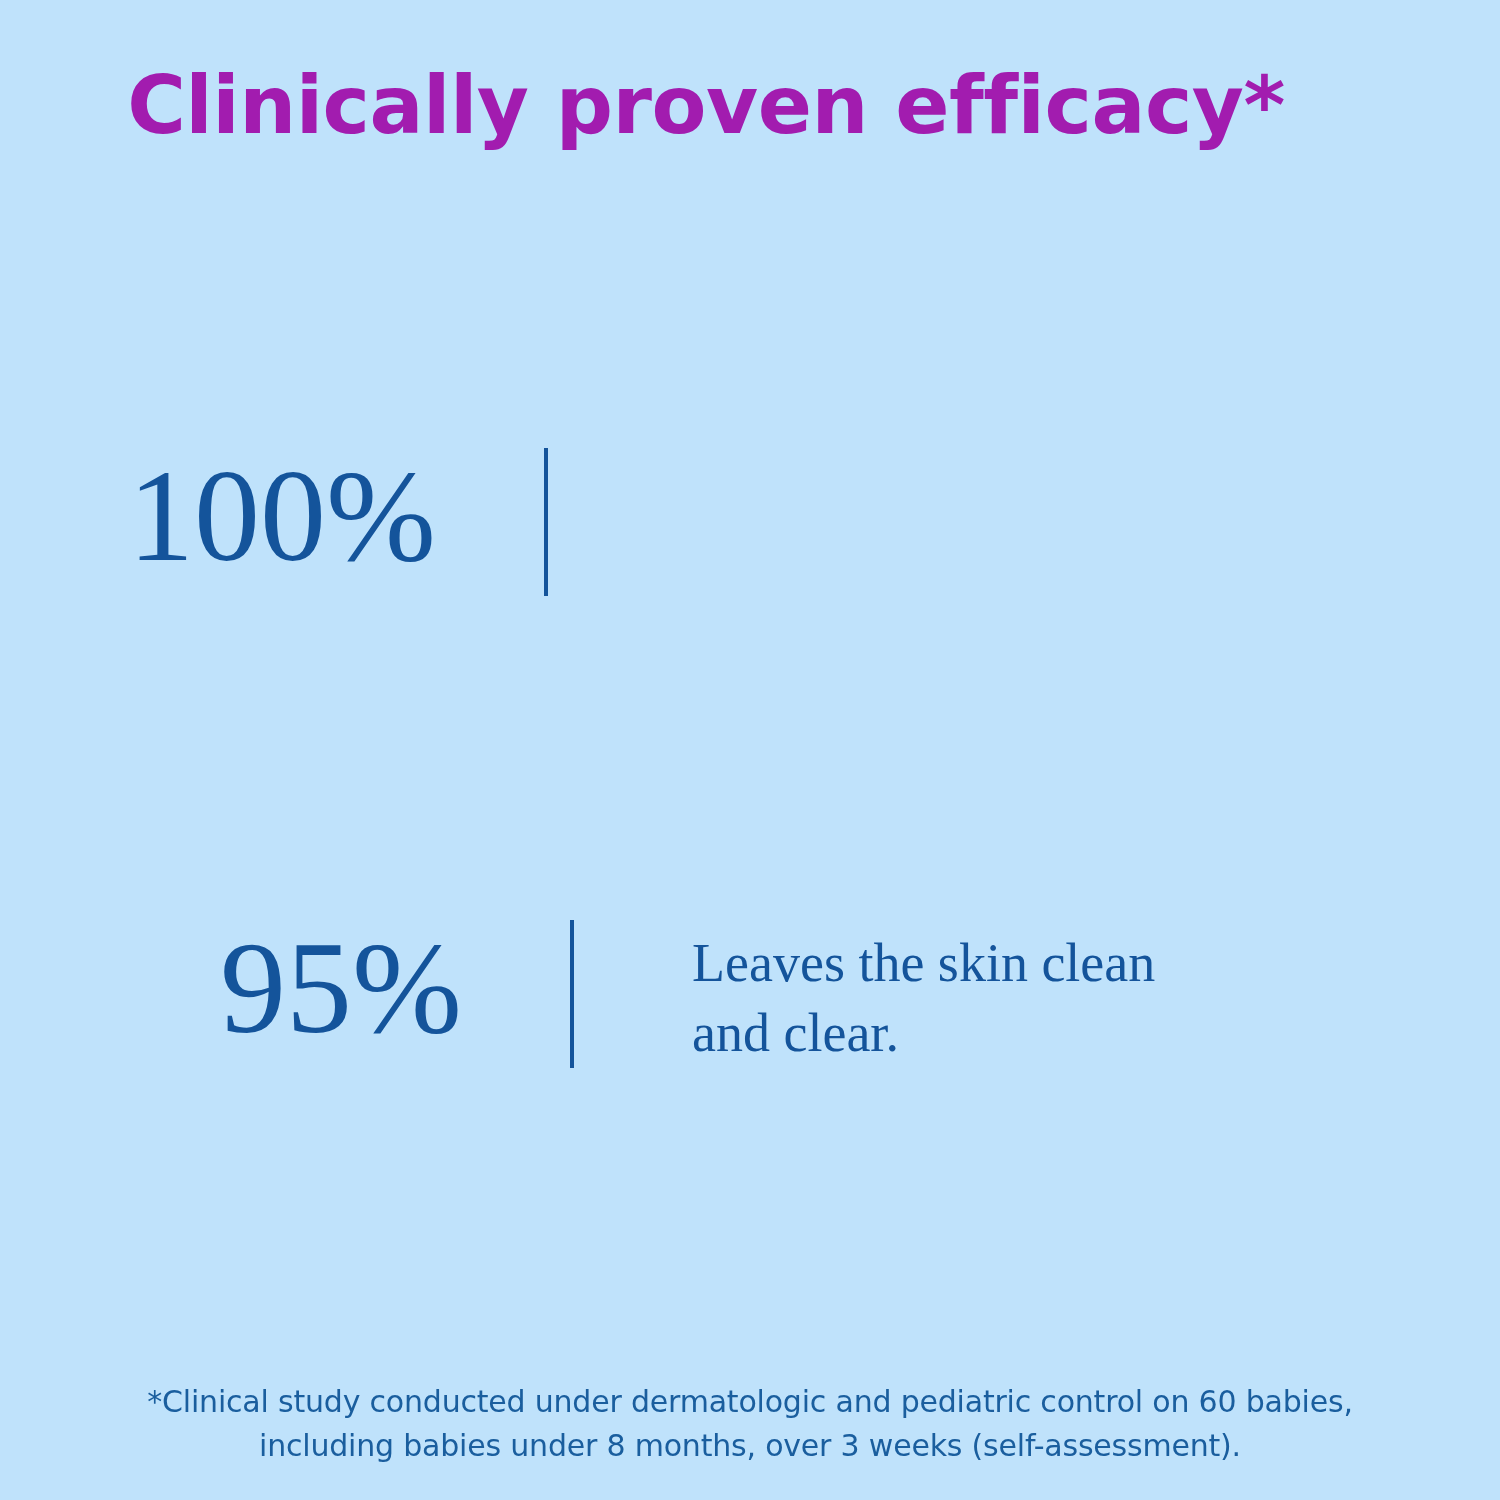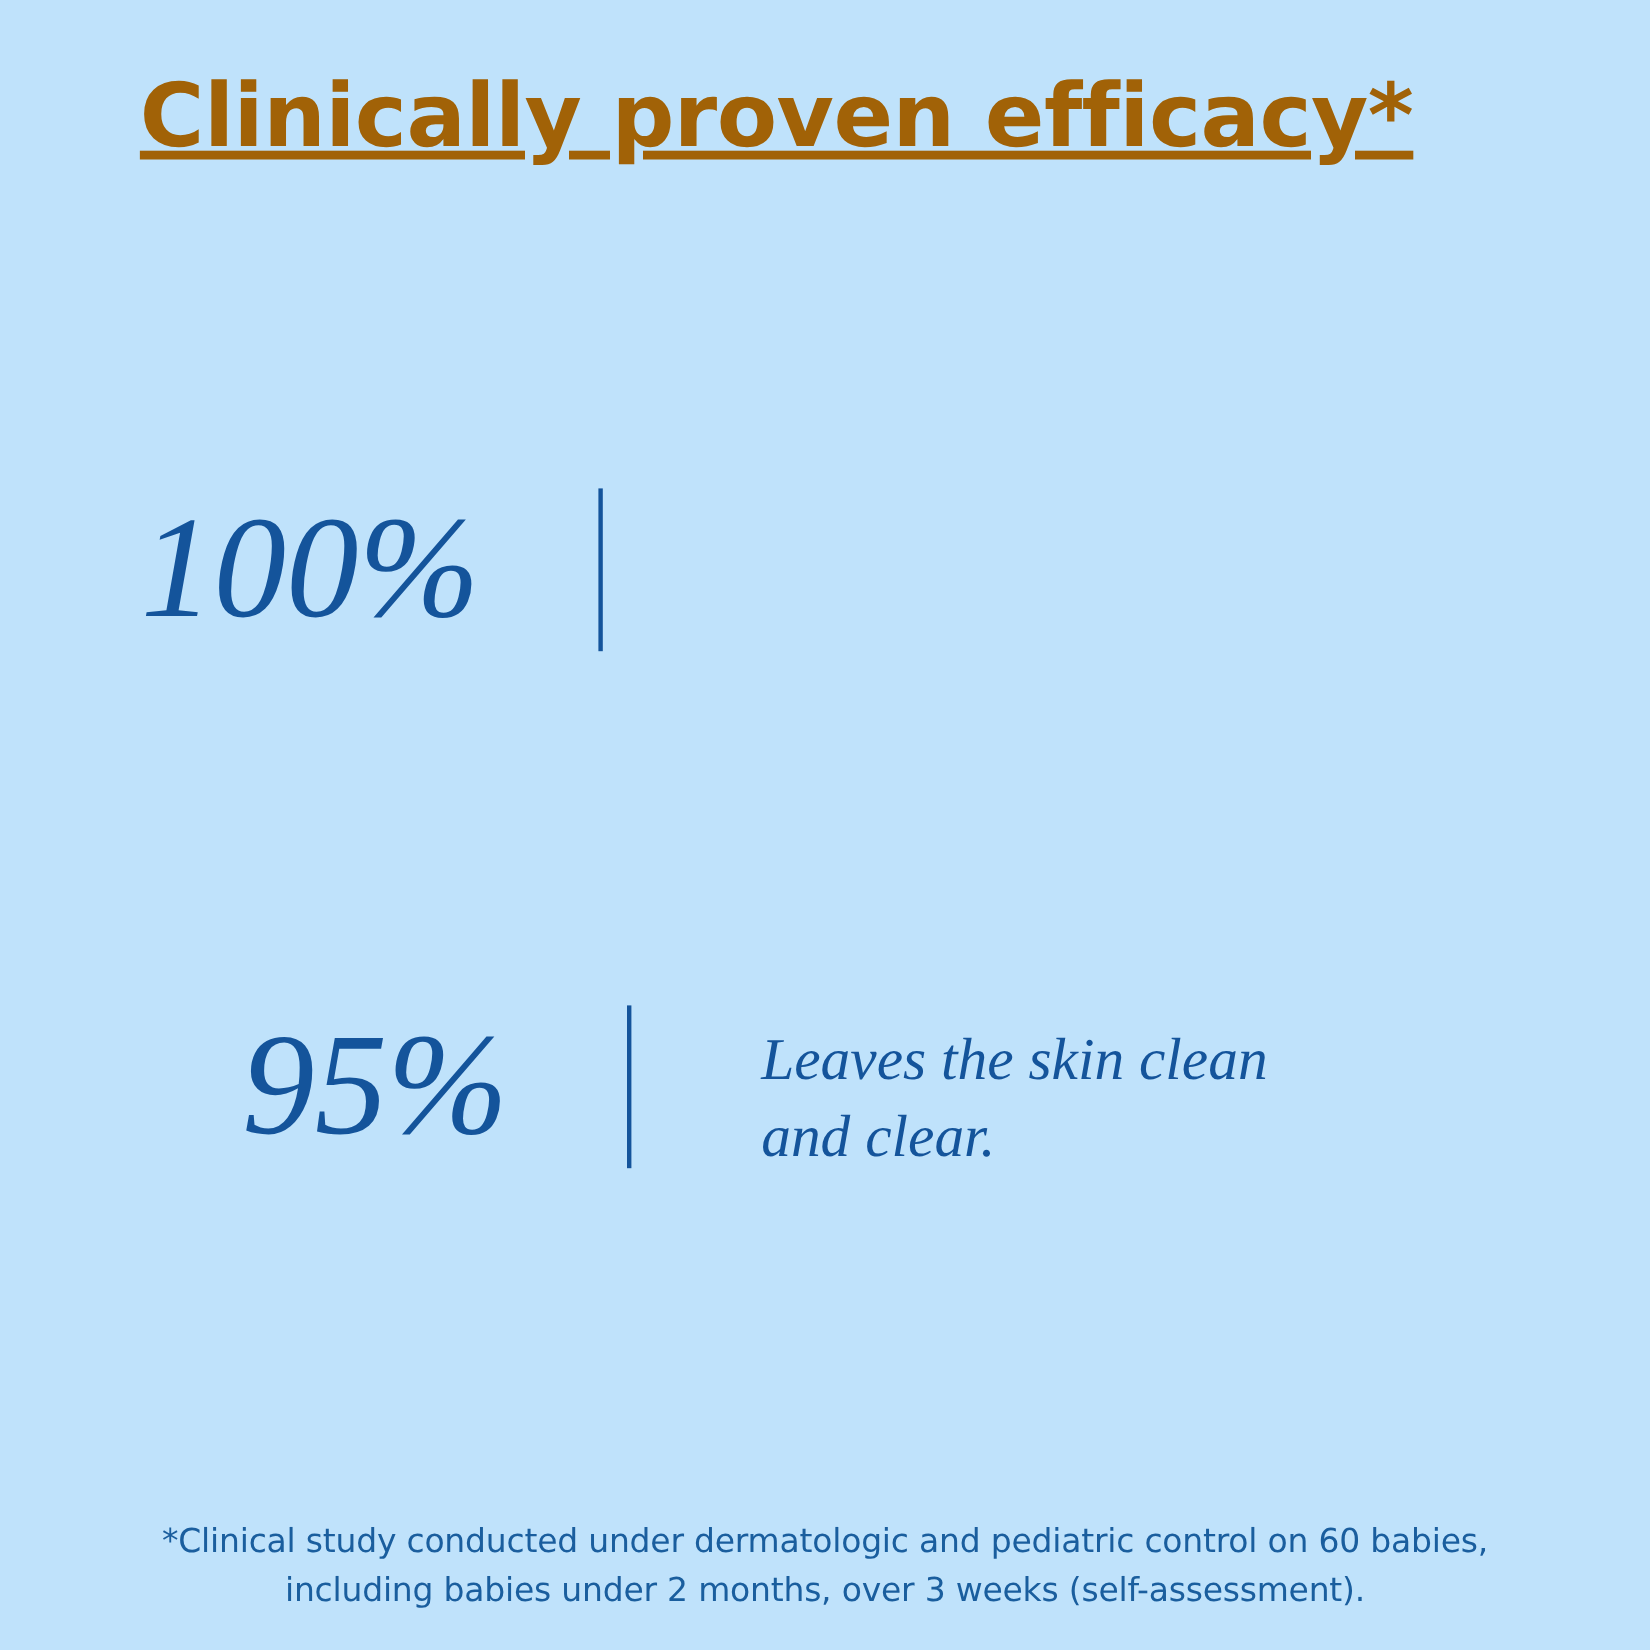--- a/index.html
+++ b/index.html
@@ -22,38 +22,36 @@
     background: #bfe2fb;
   }
 
   
   .title {
     position: absolute;
     left: 0;
     top: 64px;
     width: 1412px;
     text-align: center;
-    color: #a16207;
+    color: #a21caf;
     font-family: "DejaVu Sans", sans-serif;
     font-weight: 700;
     font-size: 80px;
     letter-spacing: -0.5px;
     line-height: 1.05;
     white-space: nowrap;
-    text-decoration: underline;
   }
 
   
   .stat-row {
     position: absolute;
     display: flex;
-    align-items: flex-start;
+    align-items: flex-end;
     left: 0;
     width: 1220px;
-    font-style: italic;
   }
 
   .stat-row--first { top: 436px; }
   .stat-row--second { top: 906px; margin-left: 26px; }
 
   .stat-number {
     width: 440px;
     text-align: right;
     color: #14549b;
     font-family: "Liberation Serif", "DejaVu Serif", serif;
@@ -123,16 +121,16 @@
     <div class="stat-number">95%</div>
     <div class="stat-divider stat-divider--second"></div>
     <div class="stat-text stat-text--second">
       <span class="line">Leaves the skin clean</span>
       <span class="line">and clear.</span>
     </div>
   </div>
 
   <div class="footnote">
     <span class="line">*Clinical study conducted under dermatologic and pediatric control on 60 babies,</span>
-    <span class="line">including babies under 2 months, over 3 weeks (self-assessment).</span>
+    <span class="line">including babies under 8 months, over 3 weeks (self-assessment).</span>
   </div>
 
 </div>
 
 </body></html>

